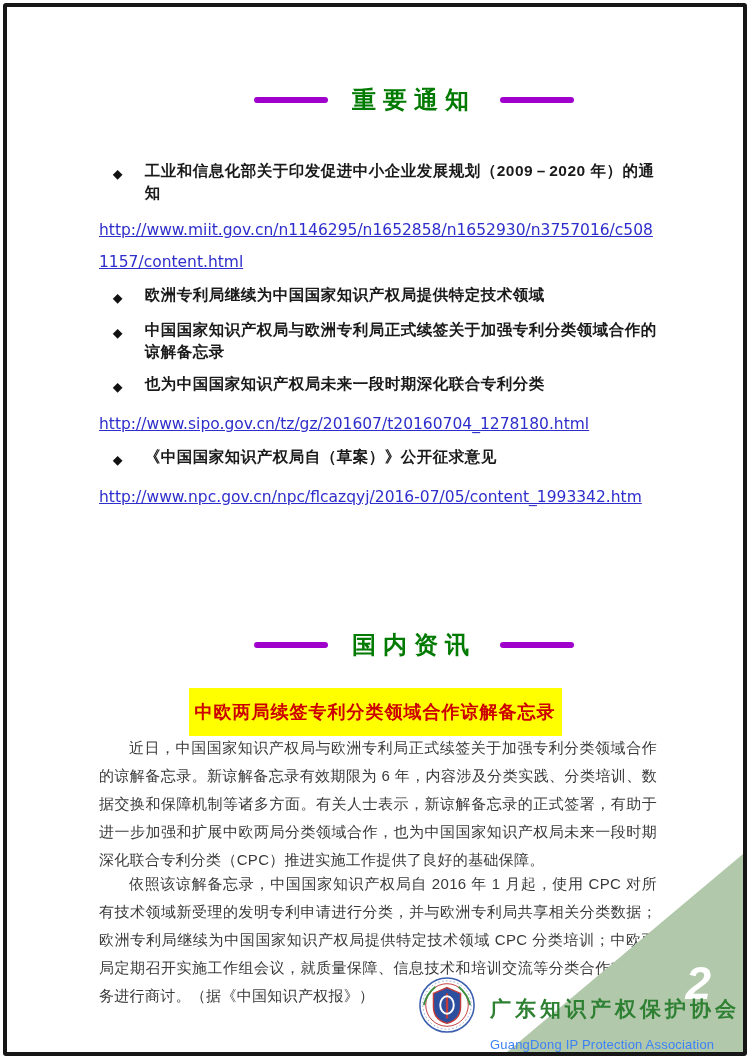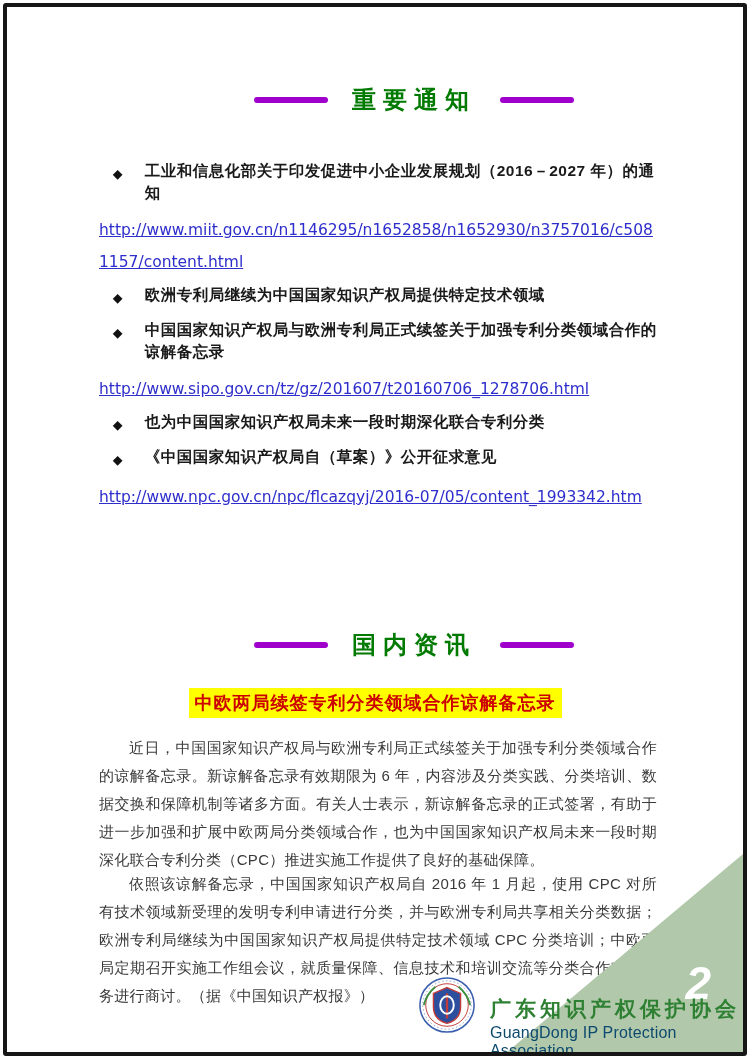--- a/index.html
+++ b/index.html
@@ -16,78 +16,78 @@
   .notices{position:absolute;left:92px;top:153px;width:558px;}
   .notice-title{display:flex;align-items:flex-start;font-size:15.5px;font-weight:bold;color:#1a1a1a;
                 line-height:22px;margin-bottom:10px;letter-spacing:0.5px;}
   .notice-title .bullet{font-size:12px;margin:3px 22px 0 14px;color:#111;}
   .notice-url{display:block;font-size:15.5px;color:#2E2ECC;line-height:32px;
               margin-bottom:6px;word-break:break-all;font-family:"DejaVu Sans","Liberation Sans",sans-serif;}
 
   
   .article-title-wrap{position:absolute;left:0;top:681px;width:100%;text-align:center;}
   .article-title{display:inline-block;background:#FFFF00;color:#CC0000;font-size:18px;font-weight:bold;
-                 padding:3px 6px;letter-spacing:1px;}
+                 padding:12px 6px;letter-spacing:1px;}
   .para{position:absolute;left:92px;width:558px;font-size:15px;color:#3a3a3a;line-height:28px;
         text-align:justify;text-indent:2em;letter-spacing:0.3px;}
   .para1{top:712px;}
   .para2{top:848px;}
 
   
   .triangle{position:absolute;right:0;bottom:0;width:236px;height:198px;background:#B2C8AB;
             clip-path:polygon(100% 0,100% 100%,0 100%);}
   .page-number{position:absolute;right:32px;bottom:46px;color:#fff;font-size:46px;font-weight:bold;
                font-style:italic;line-height:1;}
   .footer-logo{position:absolute;left:411px;top:969px;width:58px;height:58px;}
   .footer-names{position:absolute;left:483px;top:989px;}
   .org-zh{color:#2E8033;font-size:21px;font-weight:bold;letter-spacing:4px;line-height:26px;}
-  .org-en{color:#0c4a6e;font-size:16px;line-height:18px;margin-top:2px;letter-spacing:0.2px;}
+  .org-en{color:#3b82f6;font-size:13px;line-height:18px;margin-top:14px;letter-spacing:0.2px;}
 </style>
 </head>
 <body>
 
 <div class="frame">
   <div class="page">
 
     <div class="sec-header" style="top:78px;">
       <span class="dash"></span>
       <span class="sec-title">重要通知</span>
       <span class="dash"></span>
     </div>
 
     <div class="notices">
 
       <div>
         <div class="notice-title">
           <span class="bullet">◆</span>
-          <span>工业和信息化部关于印发促进中小企业发展规划（2016－2027 年）的通知</span>
+          <span>工业和信息化部关于印发促进中小企业发展规划（2009－2020 年）的通知</span>
         </div>
         <a class="notice-url" href="#">http://www.miit.gov.cn/n1146295/n1652858/n1652930/n3757016/c5081157/content.html</a>
       </div>
 
       <div>
         <div class="notice-title">
           <span class="bullet">◆</span>
           <span>欧洲专利局继续为中国国家知识产权局提供特定技术领域</span>
         </div>
       </div>
 
       <div>
         <div class="notice-title">
           <span class="bullet">◆</span>
           <span>中国国家知识产权局与欧洲专利局正式续签关于加强专利分类领域合作的谅解备忘录</span>
         </div>
-        <a class="notice-url" href="#">http://www.sipo.gov.cn/tz/gz/201607/t20160706_1278706.html</a>
       </div>
 
       <div>
         <div class="notice-title">
           <span class="bullet">◆</span>
           <span>也为中国国家知识产权局未来一段时期深化联合专利分类</span>
         </div>
+        <a class="notice-url" href="#">http://www.sipo.gov.cn/tz/gz/201607/t20160704_1278180.html</a>
       </div>
 
       <div>
         <div class="notice-title">
           <span class="bullet">◆</span>
           <span>《中国国家知识产权局自（草案）》公开征求意见</span>
         </div>
         <a class="notice-url" href="#">http://www.npc.gov.cn/npc/flcazqyj/2016-07/05/content_1993342.htm</a>
       </div>
 

